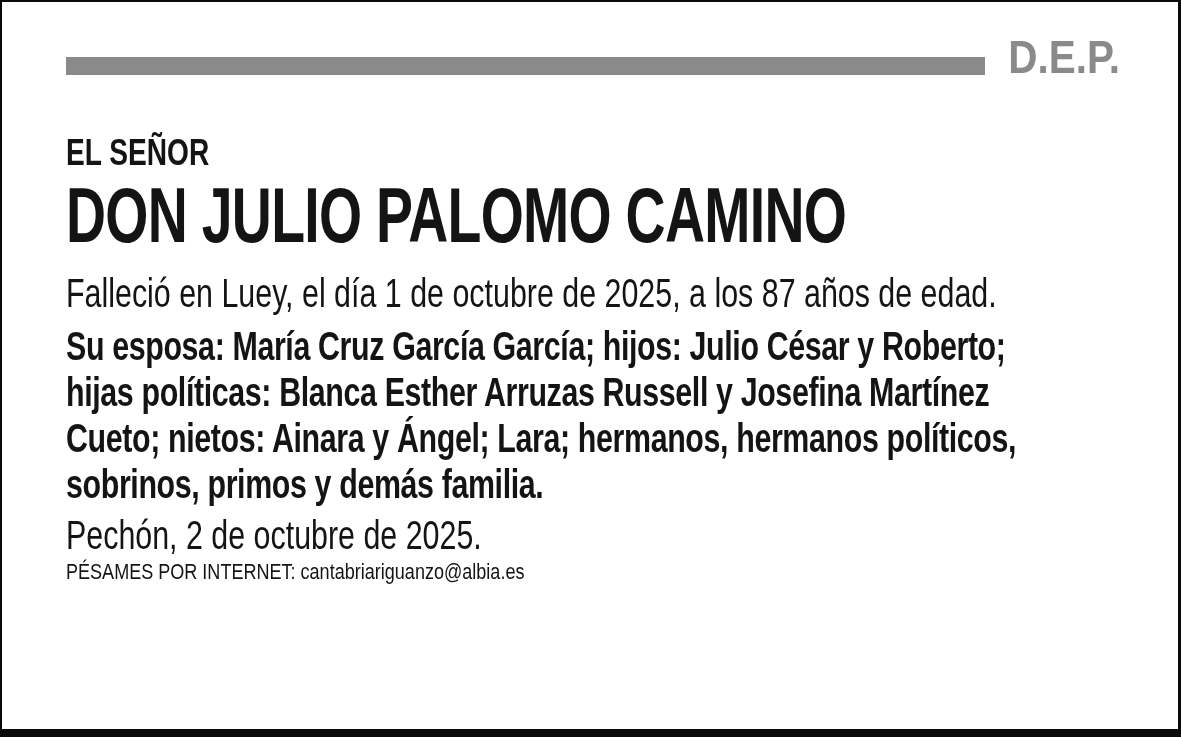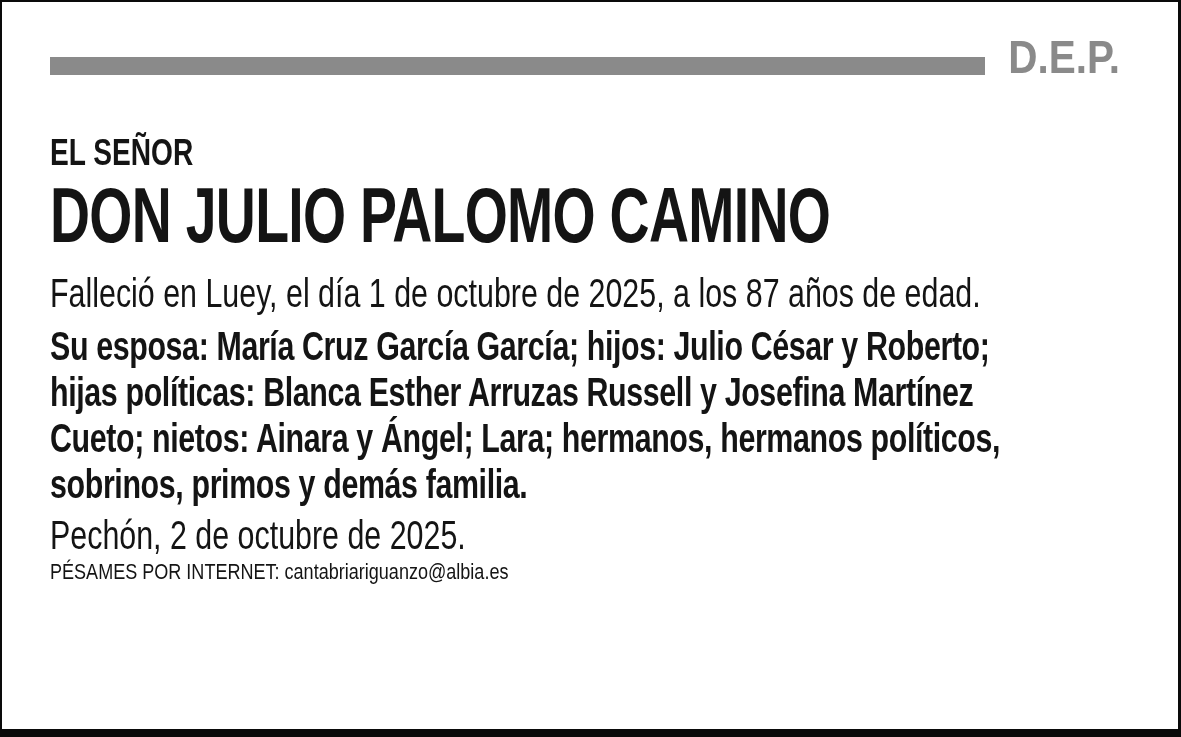--- a/index.html
+++ b/index.html
@@ -16,20 +16,21 @@
     background: #ffffff;
     border-top: 2px solid #0a0a0a;
     border-left: 2px solid #0a0a0a;
     border-right: 3px solid #0a0a0a;
     border-bottom: 8px solid #0a0a0a;
     overflow: hidden;
     color: #141414;
   }
   .inner {
     padding: 0 58px 0 48px;
+    margin-left: 16px;
   }
   
   .bar-row {
     display: flex;
     align-items: flex-end;
     margin-top: 34px;
     height: 42px;
   }
   .rule {
     flex: 1 1 auto;

